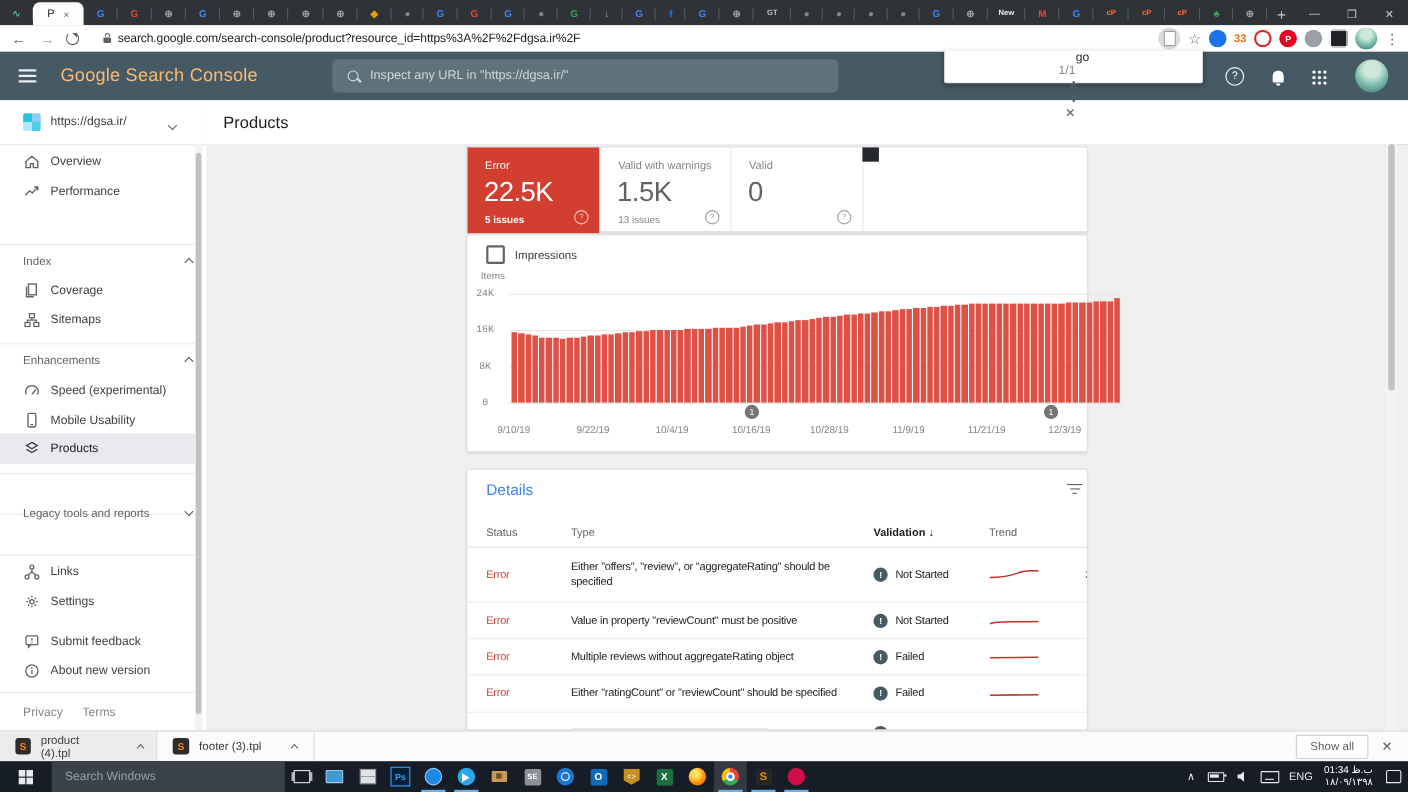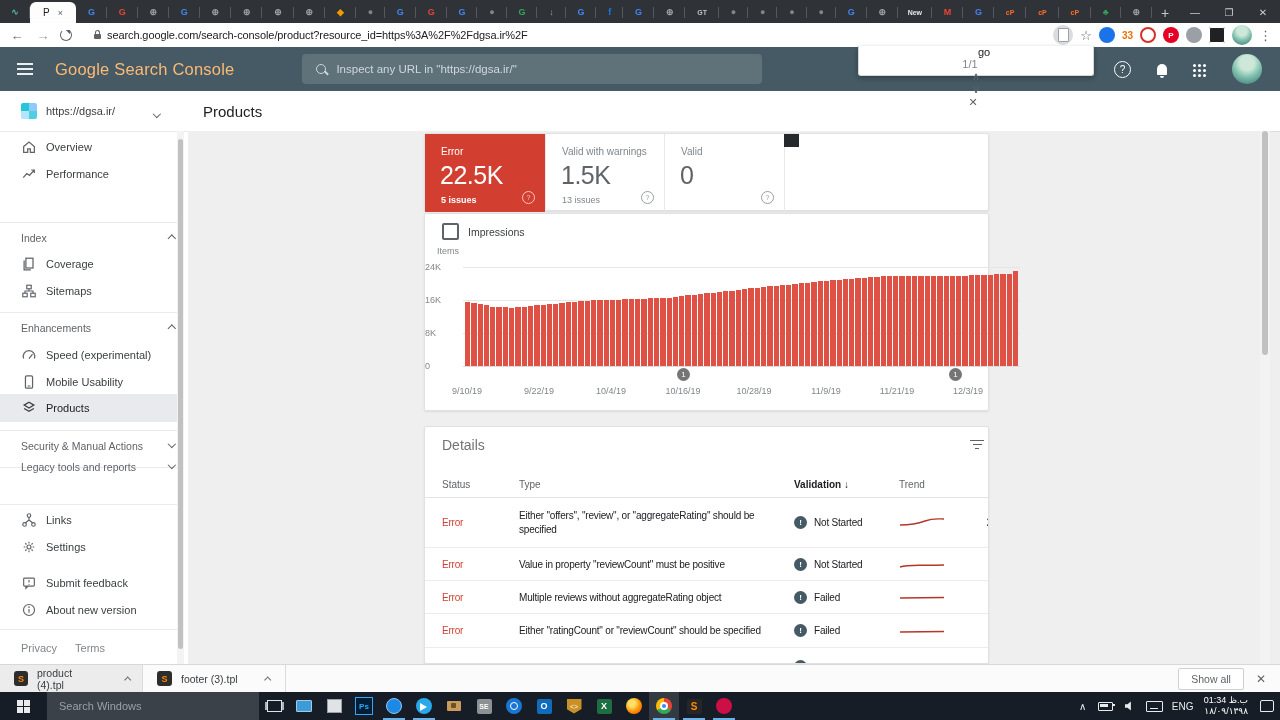--- a/index.html
+++ b/index.html
@@ -59,28 +59,28 @@
   #content{position:absolute;left:188px;top:131px;width:1082px;height:533px;background:#efefef;}
   .panel{position:absolute;left:236px;width:565px;background:#fff;border:1px solid #dfe1e5;box-shadow:0 1px 2px rgba(0,0,0,.08);border-radius:2px;box-sizing:border-box;}
   
   .card-seg{position:absolute;top:0;height:78px;box-sizing:border-box;}
   .card-label{font-size:10px;margin:12px 0 0 16px;}
   .card-value{font-size:25px;margin:4px 0 0 15px;letter-spacing:-.5px;}
   .card-issues{font-size:9px;margin:5px 0 0 16px;}
   .helpq{position:absolute;right:10px;bottom:8px;width:11px;height:11px;border:1px solid;border-radius:50%;font-size:7px;display:flex;align-items:center;justify-content:center;}
   
   .checkbox{width:13px;height:13px;border:2px solid #5f6368;border-radius:2px;}
-  .ytick{position:absolute;left:0;width:32px;text-align:left;font-size:9px;color:#80868b;}
+  .ytick{position:absolute;left:0;width:32px;text-align:center;font-size:9px;color:#80868b;font-family:Liberation Mono, monospace;}
   .gline{position:absolute;left:38px;width:557px;height:1px;background:#e6e6e6;}
   #bars{position:absolute;left:40px;top:53px;width:553px;height:99px;display:flex;align-items:flex-end;gap:1px;}
   #bars div{flex:1 1 auto;background:var(--bar_red);}
   .xtick{position:absolute;width:60px;text-align:center;font-size:9px;color:#80868b;top:172px;}
   .anno{position:absolute;top:154px;width:13px;height:13px;border-radius:50%;background:var(--annotation_grey);color:#fff;font-size:8px;display:flex;align-items:center;justify-content:center;}
   
-  #dt-title{position:absolute;left:17px;top:10px;font-size:14px;color:#737373;}
+  #dt-title{position:absolute;left:17px;top:10px;font-size:14px;color:#3b82f6;}
   .filter-i span{display:block;height:1.5px;background:#5f6368;margin:2.5px auto 0;}
   .dgrid{display:grid;grid-template-columns:77px 275px 105px 80px 1fr;padding:0 18px 0 17px;align-items:center;}
   .dhead{position:absolute;left:0;top:44px;width:609px;height:27px;font-size:10px;color:#5f6368;border-bottom:1px solid #e4e4e4;box-sizing:border-box;}
   .drow{position:absolute;left:0;width:609px;font-size:10px;color:#202124;letter-spacing:-.2px;border-bottom:1px solid #ececec;box-sizing:border-box;}
   .st-err{color:var(--error_red);}
   .valwrap{display:flex;align-items:center;gap:7px;}
   .valicon{width:13px;height:13px;border-radius:50%;background:#455a64;color:#fff;font-size:8px;font-weight:bold;display:flex;align-items:center;justify-content:center;flex:0 0 auto;}
   .spark{stroke:#b7352b;stroke-width:1.4;fill:none;}
   .items-cell{justify-self:end;color:#3c4043;}
   
@@ -406,24 +406,20 @@
     </div>
     <div class="sb-row selrow" style="top:303px;height:28px;">
       <svg class="sb-ic" viewBox="0 0 18 18">
           <path d="M9 2.5 L14.5 5.75 9 9 3.5 5.75 Z" fill="none" stroke="#3c4043" stroke-width="1.4"></path>
           <path d="M3.5 9.5 L9 12.75 14.5 9.5" fill="none" stroke="#3c4043" stroke-width="1.4"></path>
         </svg>
       <span style="color:#202124;">Products</span>
     </div>
     <div class="sb-div" style="top:339px;"></div>
 
-    <div class="sb-row sb-head" style="top:341px;">
-      <span>Security &amp; Manual Actions</span>
-      <span class="chev down"></span>
-    </div>
     <div class="sb-div" style="top:376px;"></div>
     <div class="sb-row sb-head" style="top:362px;">
       <span>Legacy tools and reports</span>
       <span class="chev down"></span>
     </div>
     <div class="sb-div" style="top:413px;"></div>
 
     <div class="sb-row" style="top:415px;">
       <svg class="sb-ic" viewBox="0 0 18 18">
           <circle cx="9" cy="4" r="2" fill="none" stroke="#5f6368" stroke-width="1.3"></circle>

